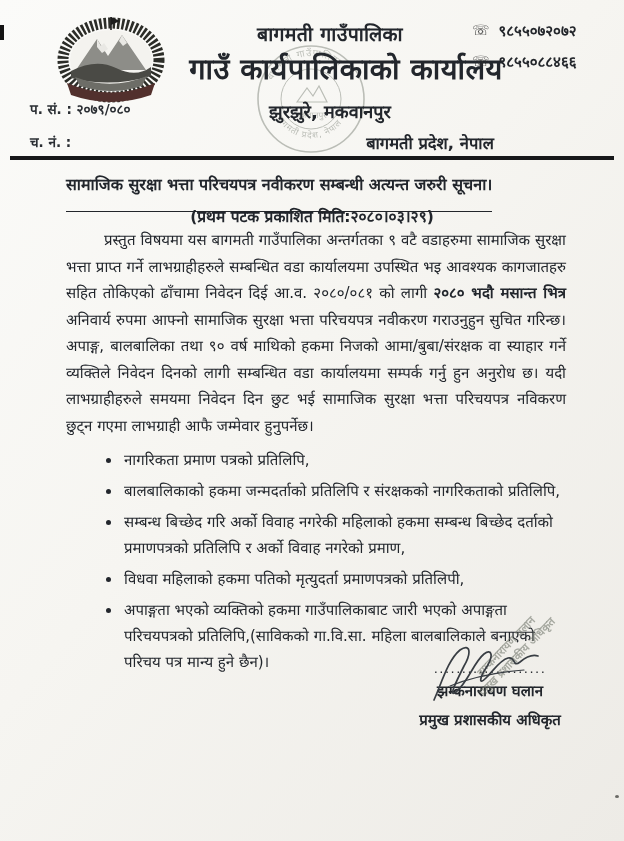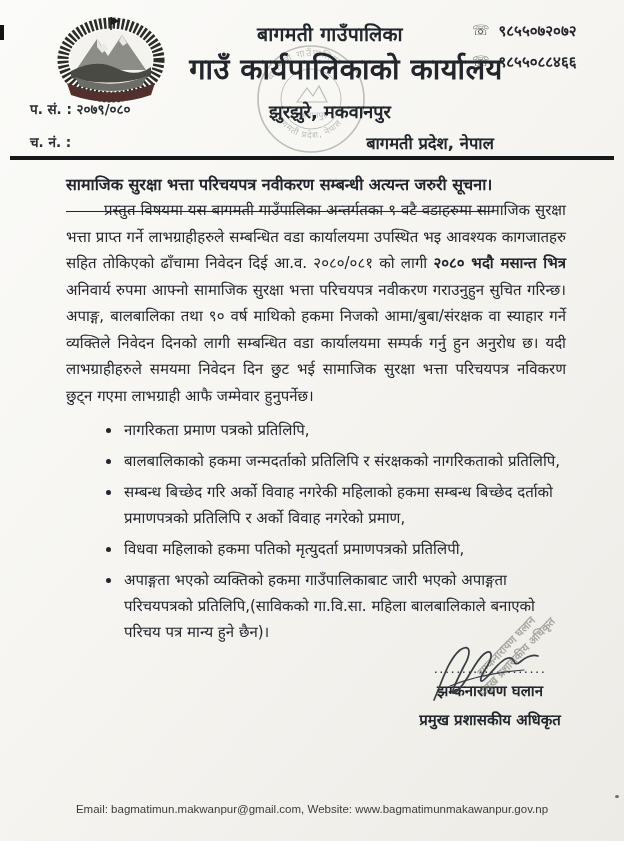--- a/index.html
+++ b/index.html
@@ -109,20 +109,21 @@
       <span class="phone-num">९८५५०८८४६६</span>
     </div>
   </div>
 
   <div class="rule"></div>
 
   <div class="main">
     <div class="n-title">
       <span class="u">सामाजिक सुरक्षा भत्ता परिचयपत्र नवीकरण सम्बन्धी अत्यन्त जरुरी सूचना।</span>
     </div>
+    <div class="n-pub">(प्रथम पटक प्रकाशित मिति:२०८०।०३।२९)</div>
     <p class="n-para"><span>प्रस्तुत विषयमा यस बागमती गाउँपालिका अन्तर्गतका ९ वटै वडाहरुमा सामाजिक सुरक्षा भत्ता प्राप्त गर्ने लाभग्राहीहरुले सम्बन्धित वडा कार्यालयमा उपस्थित भइ आवश्यक कागजातहरु सहित तोकिएको ढाँचामा निवेदन दिई आ.व. २०८०/०८१ को लागी </span><b>२०८० भदौ मसान्त भित्र</b><span> अनिवार्य रुपमा आफ्नो सामाजिक सुरक्षा भत्ता परिचयपत्र नवीकरण गराउनुहुन सुचित गरिन्छ। अपाङ्ग, बालबालिका तथा ९० वर्ष माथिको हकमा निजको आमा/बुबा/संरक्षक वा स्याहार गर्ने व्यक्तिले निवेदन दिनको लागी सम्बन्धित वडा कार्यालयमा सम्पर्क गर्नु हुन अनुरोध छ। यदी लाभग्राहीहरुले समयमा निवेदन दिन छुट भई सामाजिक सुरक्षा भत्ता परिचयपत्र नविकरण छुट्न गएमा लाभग्राही आफै जम्मेवार हुनुपर्नेछ।</span></p>
     <ul class="n-bullets">
       <li><span>नागरिकता प्रमाण पत्रको प्रतिलिपि,</span></li>
       <li><span>बालबालिकाको हकमा जन्मदर्ताको प्रतिलिपि र संरक्षकको नागरिकताको प्रतिलिपि,</span></li>
       <li><span>सम्बन्ध बिच्छेद गरि अर्को विवाह नगरेकी महिलाको हकमा सम्बन्ध बिच्छेद दर्ताको प्रमाणपत्रको प्रतिलिपि र अर्को विवाह नगरेको प्रमाण,</span></li>
       <li><span>विधवा महिलाको हकमा पतिको मृत्युदर्ता प्रमाणपत्रको प्रतिलिपी,</span></li>
       <li><span>अपाङ्गता भएको व्यक्तिको हकमा गाउँपालिकाबाट जारी भएको अपाङ्गता परिचयपत्रको प्रतिलिपि,(साविकको गा.वि.सा. महिला बालबालिकाले बनाएको परिचय पत्र मान्य हुने छैन)।</span></li>
     </ul>
   </div>
 
@@ -135,17 +136,16 @@
       <svg width="140" height="64" viewBox="0 0 140 64">
         <path d="M14 58 C22 40 28 18 40 8 C50 1 52 10 44 24 C36 40 28 56 36 50 C48 40 54 20 64 12 C72 6 74 14 66 26 C60 35 58 44 66 36 C74 28 80 18 88 16 C96 14 92 26 100 20 C106 15 112 12 118 14" fill="none" stroke="#383d43" stroke-width="1.7" stroke-linecap="round"></path>
         <path d="M30 44 C50 36 78 30 104 28" fill="none" stroke="#383d43" stroke-width="1.2" stroke-linecap="round"></path>
       </svg>
     </div>
     <div class="sig-dots">....................</div>
     <div class="sig-name">झम्कनारायण घलान</div>
     <div class="sig-title">प्रमुख प्रशासकीय अधिकृत</div>
   </div>
 
-  <div class="footer">Email: bagmatimun.makwanpur@gmail.com, Website: www.bagmatimunmakawanpur.gov.np</div>
 
   <div class="edge-mark"></div>
   <div class="speck"></div>
 </div>
 
 </body></html>

